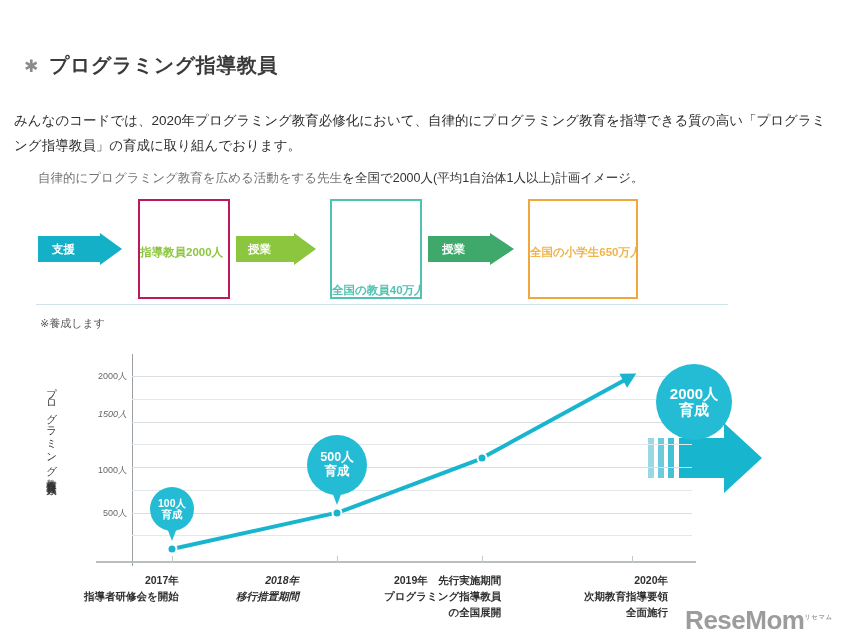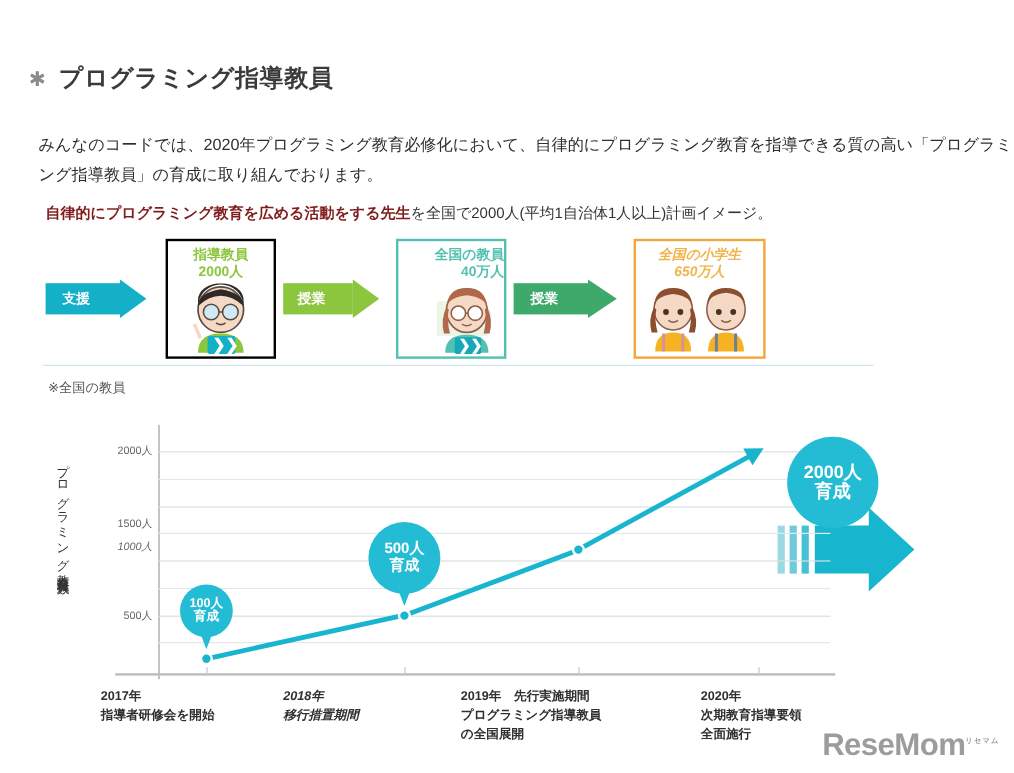--- a/index.html
+++ b/index.html
@@ -21,33 +21,33 @@
     width: 18px; height: 18px; position: relative; top: 1px;
     color: #8b8b8b; font-size: 17px; line-height: 18px; text-align: center;
   }
   .heading-text {
     font-size: 20px; font-weight: bold; color: #3b3b3b;
     letter-spacing: 0.5px;
   }
 
   
   .intro {
-    position: absolute; left: 32px; top: 108px; width: 812px;
+    position: absolute; left: 14px; top: 108px; width: 812px;
     font-size: 13.5px; line-height: 25px; color: #2e2e2e;
   }
 
   
   .info-panel {
     position: absolute; left: 30px; top: 160px; width: 700px; height: 160px;
   }
   .info-lead {
     position: absolute; left: 8px; top: 10px;
     font-size: 12.5px; color: #333; white-space: nowrap;
   }
-  .info-lead b { font-weight: bold; color: #7f1d1d; }
+  .info-lead b { font-weight: normal; color: #737373; }
 
   
   .flow {
     position: absolute; left: 0px; top: 34px;
     width: 700px; height: 110px;
     display: flex; align-items: center;
   }
   .logo-box {
     width: 140px; height: 32px;
     border: 2px solid #13b0c7; background: #ffffff;
@@ -76,26 +76,26 @@
   }
   .arrow-label {
     position: absolute; left: 6px; top: 50%;
     transform: translateY(-50%);
     font-size: 11.5px; font-weight: bold; color: #ffffff;
     white-space: nowrap; z-index: 2;
   }
 
   .node-box {
     width: 92px; height: 100px;
-    border: 2px solid #000000; background: #ffffff;
-    display: flex; flex-direction: column; align-items: center;
+    border: 2px solid #be185d; background: #ffffff;
+    display: flex; flex-direction: row; align-items: center;
     padding-top: 5px; position: relative; overflow: hidden;
   }
   .node-box.teal { border-color: #53c1b2; }
-  .node-box.orange { border-color: #f0a73b; width: 110px; font-style: italic; }
+  .node-box.orange { border-color: #f0a73b; width: 110px; }
   .node-title {
     font-size: 11.5px; font-weight: bold; color: #8cc63e; line-height: 14px;
     text-align: center; white-space: nowrap;
   }
   .node-box.teal .node-title { color: #53c1b2; }
   .node-box.orange .node-title { color: #f0b44b; }
   .node-figure { position: relative; margin-top: 2px; }
 
   
   .divider {
@@ -168,21 +168,21 @@
     bottom: -10px;
   }
 
   .xtick-mark {
     position: absolute; width: 1px; height: 7px; background: #c3c8cb;
     top: 216px;
   }
   .xlabels { position: absolute; left: 0; top: 232px; width: 700px; }
   .xlabel {
     position: absolute; font-size: 10.5px; color: #2f2f2f; line-height: 16px;
-    font-weight: bold; white-space: pre-line;
+    font-weight: bold; white-space: pre-line; text-align: right;
   }
 
   .big-arrow { position: absolute; left: 514px; top: 60px; width: 120px; height: 80px; }
 
   
   .watermark {
     position: absolute; right: 12px; bottom: 8px;
     font-size: 26px; font-weight: bold; color: #9c9c9c;
     letter-spacing: -0.5px; font-family: "Liberation Sans", sans-serif;
   }
@@ -300,21 +300,21 @@
             <path d="M62 42 L62 57 M78 42 L78 57" stroke="#6b7f9e" stroke-width="2.5"></path>
           </svg>
         </div>
       </div>
 
     </div>
   </div>
 
   <div class="divider"></div>
 
-  <div class="chart-note">※全国の教員</div>
+  <div class="chart-note">※養成します</div>
 
   <div class="y-axis-title">プログラミング教育推進教員数</div>
 
   <div class="chart-wrap">
     <div class="axis-v"></div>
     <div class="axis-h"></div>
 
     <div class="plot" id="plot">
 
       <svg id="bigarrow" class="big-arrow" width="120" height="80" viewBox="0 0 120 80">
@@ -325,22 +325,22 @@
       </svg>
     <div class="gridline" style="top: 177.273px;"></div>
         <div class="gridline major" style="top: 154.545px;"></div>
         <div class="gridline" style="top: 131.818px;"></div>
         <div class="gridline major" style="top: 109.091px;"></div>
         <div class="gridline" style="top: 86.3636px;"></div>
         <div class="gridline major" style="top: 63.6364px;"></div>
         <div class="gridline" style="top: 40.9091px;"></div>
         <div class="gridline major" style="top: 18.1818px;"></div>
         <div class="ytick" style="top: 154.545px;">500人</div>
-        <div class="ytick" style="top: 98px; font-style: italic;">1000人</div>
-        <div class="ytick" style="top: 79px;">1500人</div>
+        <div class="ytick" style="top: 112px;">1000人</div>
+        <div class="ytick" style="top: 56px; font-style: italic;">1500人</div>
         <div class="ytick" style="top: 18.1818px;">2000人</div>
         <div class="line-seg" style="left: 40px; top: 188.909px; width: 168.96px; height: 4px; transform: rotate(-12.4285deg);"></div>
         <div class="line-seg" style="left: 205px; top: 152.545px; width: 154.92px; height: 4px; transform: rotate(-20.6151deg);"></div>
         <div class="line-seg" style="left: 350px; top: 98px; width: 170.863px; height: 4px; transform: rotate(-28.6105deg);"></div>
         <div style="position: absolute; width: 0px; height: 0px; border-left: 15px solid rgb(25, 181, 207); border-top: 8px solid transparent; border-bottom: 8px solid transparent; left: 500px; top: 10.1818px; transform-origin: 0px 50%; transform: rotate(-28.6105deg) translateX(-10px);"></div>
         <div class="dot" style="left: 40px; top: 190.909px;"></div>
         <div class="dot" style="left: 205px; top: 154.545px;"></div>
         <div class="dot" style="left: 350px; top: 100px;"></div>
         <div class="bubble" style="width: 44px; height: 44px; left: 40px; top: 150.909px; font-size: 10.5px;">
           <span class="b1">100人</span>

